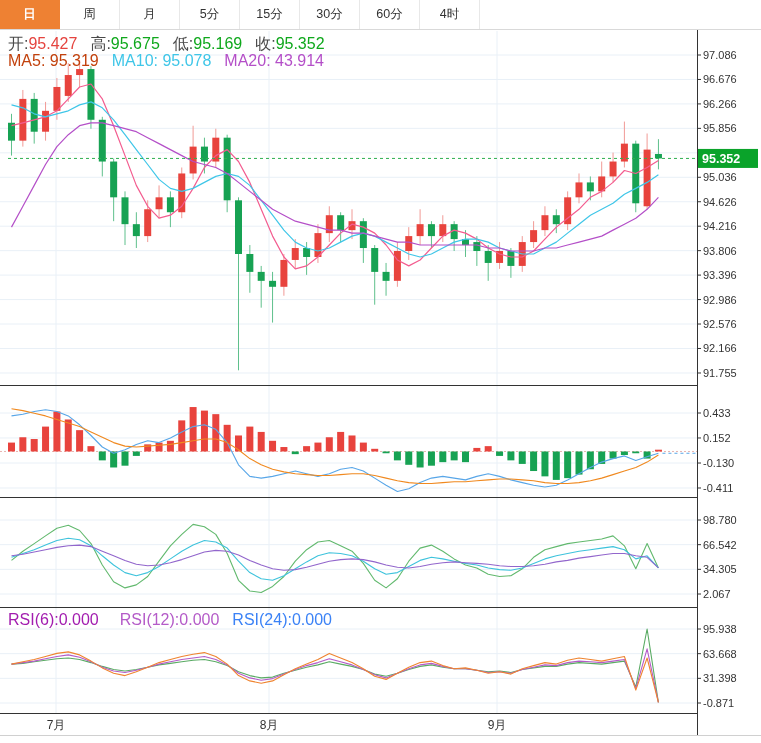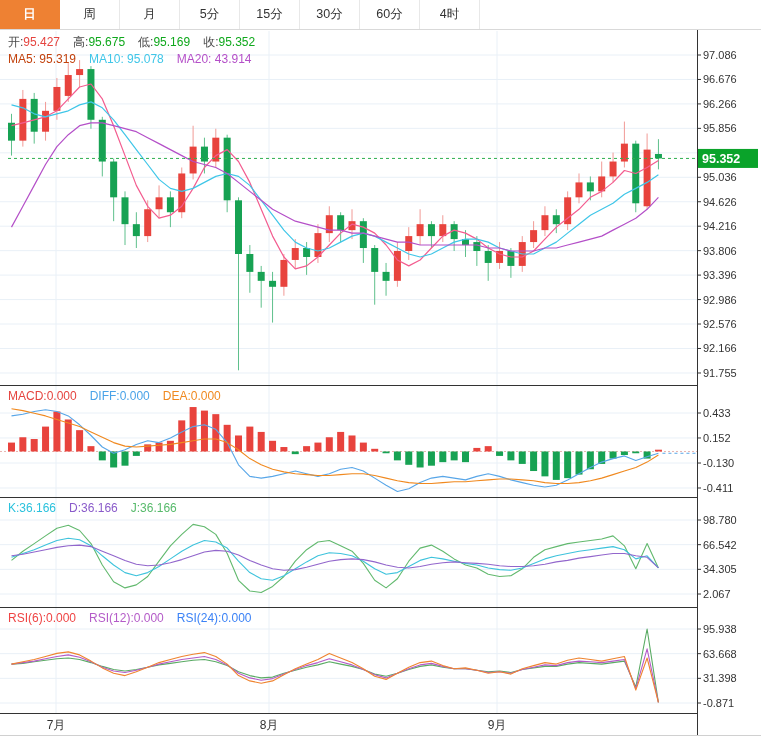--- a/index.html
+++ b/index.html
@@ -5,21 +5,21 @@
   html,body{margin:0;padding:0;background:#fff;}
   body{width:761px;height:743px;position:relative;overflow:hidden;
        font-family:"Liberation Sans",sans-serif;-webkit-font-smoothing:antialiased;}
   .tabbar{position:absolute;top:0;left:0;width:761px;height:30px;display:flex;
           border-bottom:1px solid #d9d9d9;box-sizing:border-box;background:#fff;z-index:5;}
   .tab{width:59px;height:29px;line-height:29px;text-align:center;font-size:12.5px;color:#333;
        border-right:1px solid #e8e8e8;background:#fff;cursor:pointer;flex:0 0 auto;}
   .tab.selected{background:#ee8133;color:#fff;font-weight:bold;border-right:1px solid #ee8133;}
   .chart-wrap{position:absolute;top:0;left:0;width:761px;height:743px;}
   svg{position:absolute;top:0;left:0;}
-  .legend-row{position:absolute;left:8px;white-space:nowrap;font-size:12px;z-index:4;}
+  .legend-row{position:absolute;left:8px;white-space:nowrap;font-size:16px;z-index:4;}
   .legend-row .item{margin-right:13px;}
   .legend-row .lab{color:#4a4a4a;}
 </style>
 </head>
 <body>
 
 <div class="chart-wrap">
   <svg id="chart-svg" width="761" height="743">
       <line x1="56" y1="31" x2="56" y2="713" stroke="#e9f0f7" stroke-width="1"></line>
       <line x1="269" y1="31" x2="269" y2="713" stroke="#e9f0f7" stroke-width="1"></line>
@@ -297,23 +297,21 @@
       <line x1="0" y1="735.5" x2="761" y2="735.5" stroke="#d0d0d0" stroke-width="1"></line>
       <text x="56" y="729" text-anchor="middle" font-size="12" font-family="&quot;Liberation Sans&quot;,sans-serif" fill="#333333">7月</text>
       <text x="269" y="729" text-anchor="middle" font-size="12" font-family="&quot;Liberation Sans&quot;,sans-serif" fill="#333333">8月</text>
       <text x="497" y="729" text-anchor="middle" font-size="12" font-family="&quot;Liberation Sans&quot;,sans-serif" fill="#333333">9月</text>
       <line x1="8" y1="158.43309999999968" x2="697" y2="158.43309999999968" stroke="#2eb050" stroke-width="1" stroke-dasharray="3,3"></line>
       <rect x="698" y="148.93309999999968" width="60" height="19" fill="#0aa32a"></rect>
       <text x="702" y="162.93309999999968" font-size="12.5" font-weight="bold" font-family="&quot;Liberation Sans&quot;,sans-serif" fill="#fff">95.352</text>
     </svg>
   <div class="legend-row" id="legend-ohlc" style="top:34px"><span class="item"><span class="lab">开:</span><span style="color: rgb(229, 68, 63);">95.427</span></span><span class="item"><span class="lab">高:</span><span style="color: rgb(15, 168, 28);">95.675</span></span><span class="item"><span class="lab">低:</span><span style="color: rgb(15, 168, 28);">95.169</span></span><span class="item"><span class="lab">收:</span><span style="color: rgb(15, 168, 28);">95.352</span></span></div>
   <div class="legend-row" id="legend-ma" style="top:52px"><span class="item" style="color: #c2410c;">MA5: 95.319</span><span class="item" style="color: rgb(63, 198, 232); text-align: right;">MA10: 95.078</span><span class="item" style="color: rgb(180, 79, 200);">MA20: 43.914</span></div>
-  <div class="legend-row" id="legend-macd" style="top:389px"><span class="item" style="color: rgb(229, 68, 63);">MACD:0.000</span><span class="item" style="color: rgb(74, 163, 232);">DIFF:0.000</span><span class="item" style="color: rgb(240, 137, 31);">DEA:0.000</span></div>
-  <div class="legend-row" id="legend-kdj" style="top:501px"><span class="item" style="color: rgb(43, 194, 221);">K:36.166</span><span class="item" style="color: rgb(138, 91, 202);">D:36.166</span><span class="item" style="color: rgb(87, 186, 107);">J:36.166</span></div>
-  <div class="legend-row" id="legend-rsi" style="top:611px"><span class="item" style="color: #ef4444;">RSI(6):0.000</span><span class="item" style="color: rgb(180, 91, 200);">RSI(12):0.000</span><span class="item" style="color: #3b82f6;">RSI(24):0.000</span></div>
+  <div class="legend-row" id="legend-rsi" style="top:611px"><span class="item" style="color: #a21caf;">RSI(6):0.000</span><span class="item" style="color: rgb(180, 91, 200); margin-left: 8px;">RSI(12):0.000</span><span class="item" style="color: #3b82f6;">RSI(24):0.000</span></div>
 </div>
 <div class="tabbar" id="tabbar">
     <div class="tab selected">日</div>
     <div class="tab">周</div>
     <div class="tab">月</div>
     <div class="tab">5分</div>
     <div class="tab">15分</div>
     <div class="tab">30分</div>
     <div class="tab">60分</div>
     <div class="tab">4时</div>

